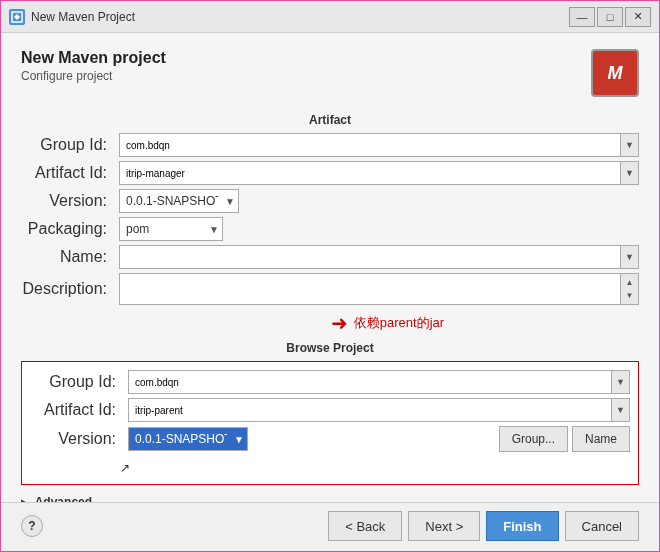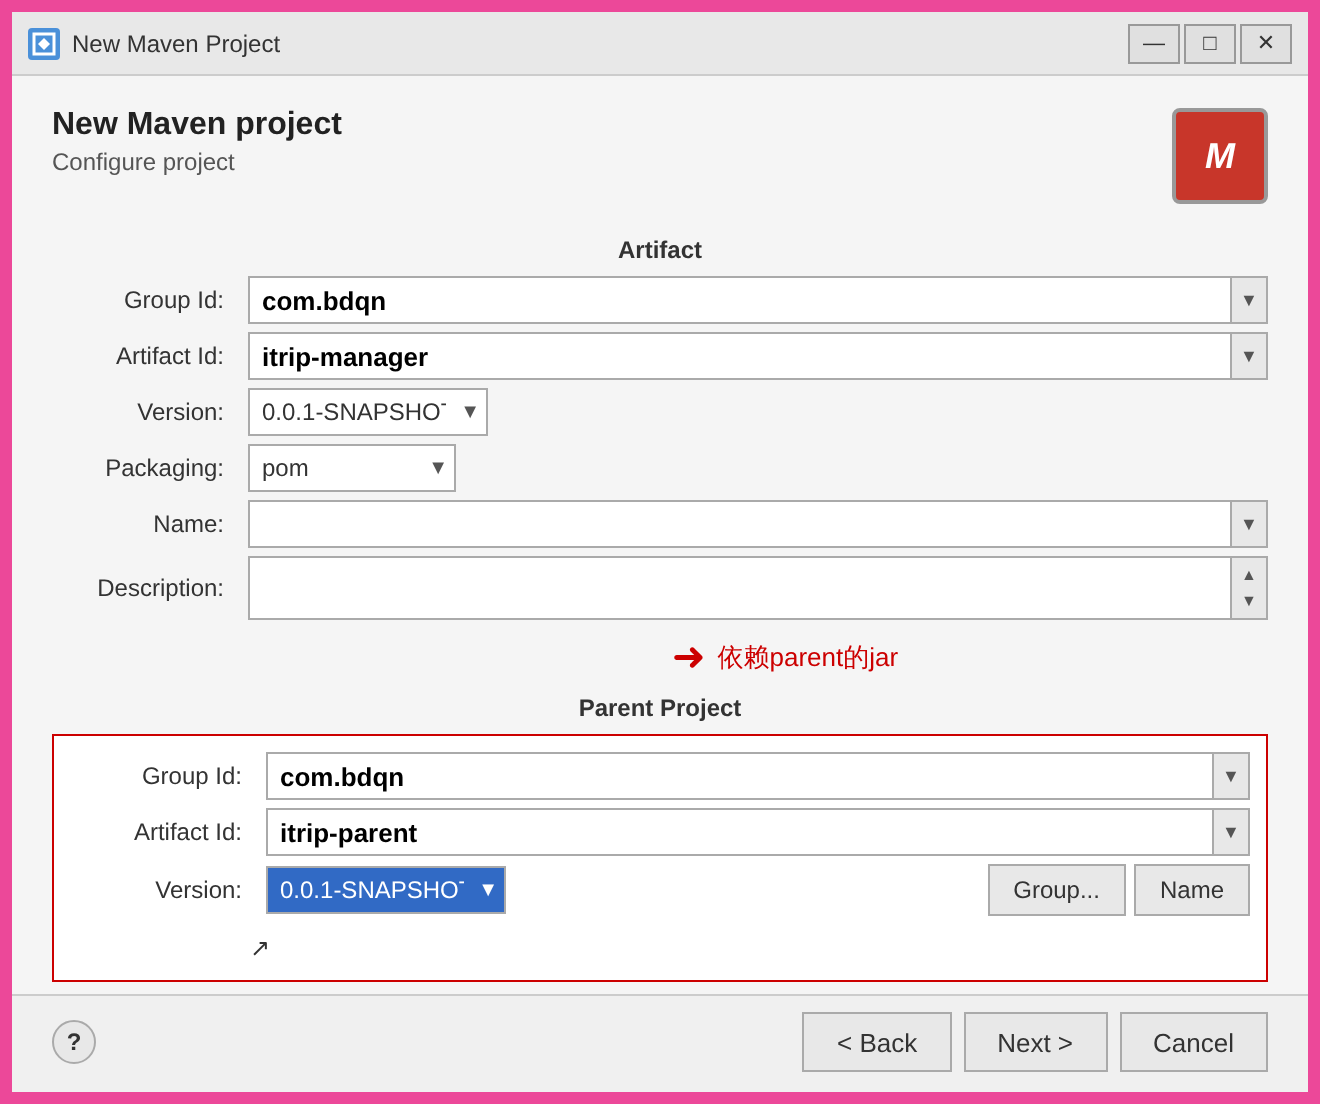--- a/index.html
+++ b/index.html
@@ -11,21 +11,21 @@
       justify-content: center;
       align-items: center;
       width: 660px;
       height: 552px;
       overflow: hidden;
     }
     .window {
       width: 660px;
       height: 552px;
       background: #f5f5f5;
-      border: 6px solid #ec4899;
+      border: 1px solid #ec4899;
       display: flex;
       flex-direction: column;
       box-shadow: 2px 2px 8px rgba(0,0,0,0.3);
     }
     .title-bar {
       background: #e8e8e8;
       border-bottom: 1px solid #ccc;
       height: 32px;
       display: flex;
       align-items: center;
@@ -114,21 +114,21 @@
       text-align: center;
     }
     .form-grid {
       display: grid;
       grid-template-columns: 90px 1fr;
       gap: 4px 8px;
       align-items: center;
       margin-bottom: 4px;
     }
     .form-label {
-      font-size: 12px;
+      font-size: 16px;
       color: #333;
       text-align: right;
       padding-right: 4px;
     }
     .form-select-wrapper {
       display: flex;
       align-items: center;
       position: relative;
     }
     .form-select {
@@ -158,24 +158,23 @@
       align-items: center;
       border: 1px solid #aaa;
       background: white;
       height: 24px;
     }
     .input-with-dropdown input {
       flex: 1;
       border: none;
       outline: none;
       padding: 2px 6px;
-      font-size: 13px;
+      font-size: 10px;
       background: transparent;
       height: 100%;
-      font-weight: bold;
     }
     .input-dropdown-btn {
       width: 18px;
       height: 100%;
       border-left: 1px solid #aaa;
       background: #e8e8e8;
       display: flex;
       align-items: center;
       justify-content: center;
       font-size: 9px;
@@ -368,21 +367,21 @@
     </div>
 
     <div style="display:flex; align-items:center; margin: 2px 0 2px 0; position:relative;">
       <div style="width:310px;"></div>
       <div style="display:flex; align-items:center;">
         <span class="red-arrow">➜</span>
         <span class="annotation-text">依赖parent的jar</span>
       </div>
     </div>
 
-    <div class="section-label">Parent Project</div>
+    <div class="section-label">Browse Project</div>
     <div class="parent-section">
       <div class="parent-fields">
         <span class="form-label">Group Id:</span>
         <div class="input-with-dropdown">
           <input type="text" value="com.bdqn" style="">
           <div class="input-dropdown-btn">▼</div>
         </div>
 
         <span class="form-label">Artifact Id:</span>
         <div class="input-with-dropdown">
@@ -416,16 +415,17 @@
 
   </div>
 
   <div class="footer">
     <div class="footer-left">
       <button class="help-btn">?</button>
     </div>
     <div class="footer-right">
       <button class="nav-btn">&lt; Back</button>
       <button class="nav-btn">Next &gt;</button>
+      <button class="nav-btn nav-btn-primary">Finish</button>
       <button class="nav-btn">Cancel</button>
     </div>
   </div>
 </div>
 
 </body></html>

